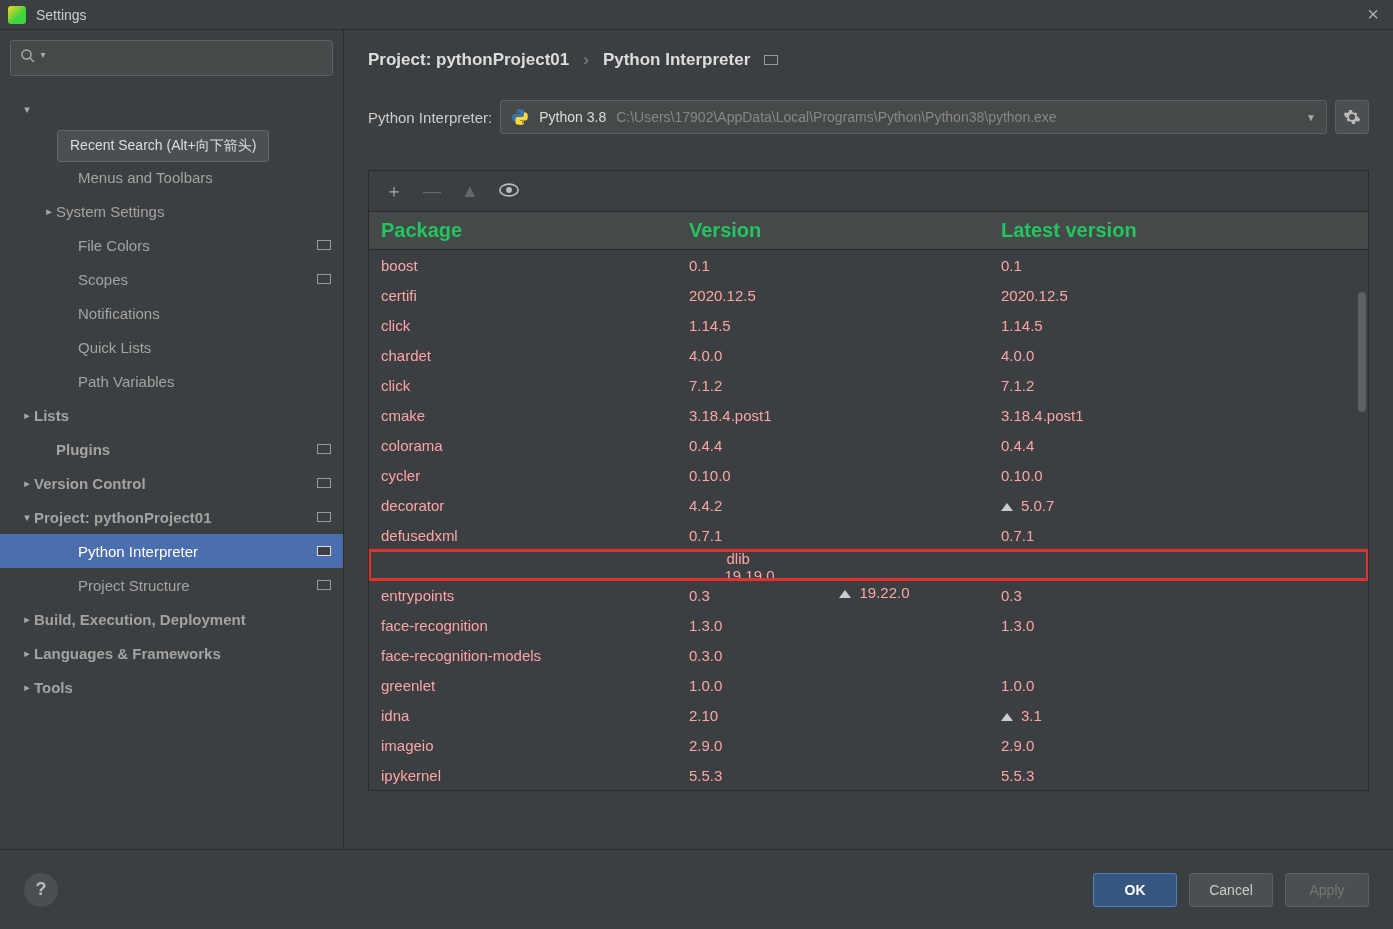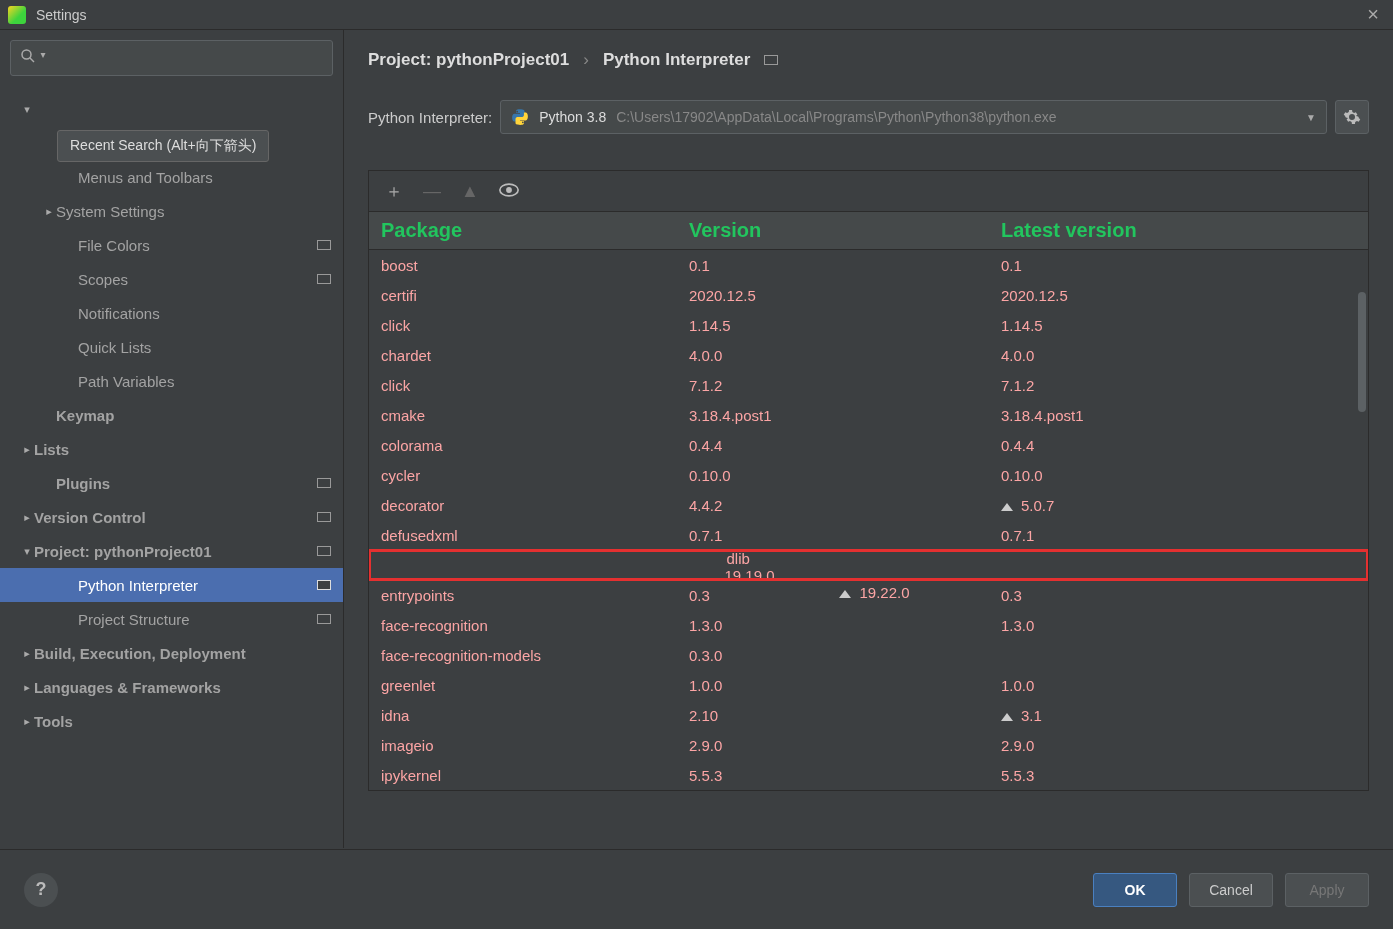--- a/index.html
+++ b/index.html
@@ -317,25 +317,20 @@
         </div>
         <div class="tree-item">
           <span class="pad2"></span>
           <span class="arrow"></span>
           <span class="lbl">Quick Lists</span>
         </div>
         <div class="tree-item">
           <span class="pad2"></span>
           <span class="arrow"></span>
           <span class="lbl">Path Variables</span>
-        </div>
-        <div class="tree-item bold">
-          <span class="pad1"></span>
-          <span class="arrow"></span>
-          <span class="lbl">Keymap</span>
         </div>
         <div class="tree-item bold">
           <span class="pad0"></span>
           <span class="arrow">▸</span>
           <span class="lbl">Lists</span>
         </div>
         <div class="tree-item bold">
           <span class="pad1"></span>
           <span class="arrow"></span>
           <span class="lbl">Plugins</span>

